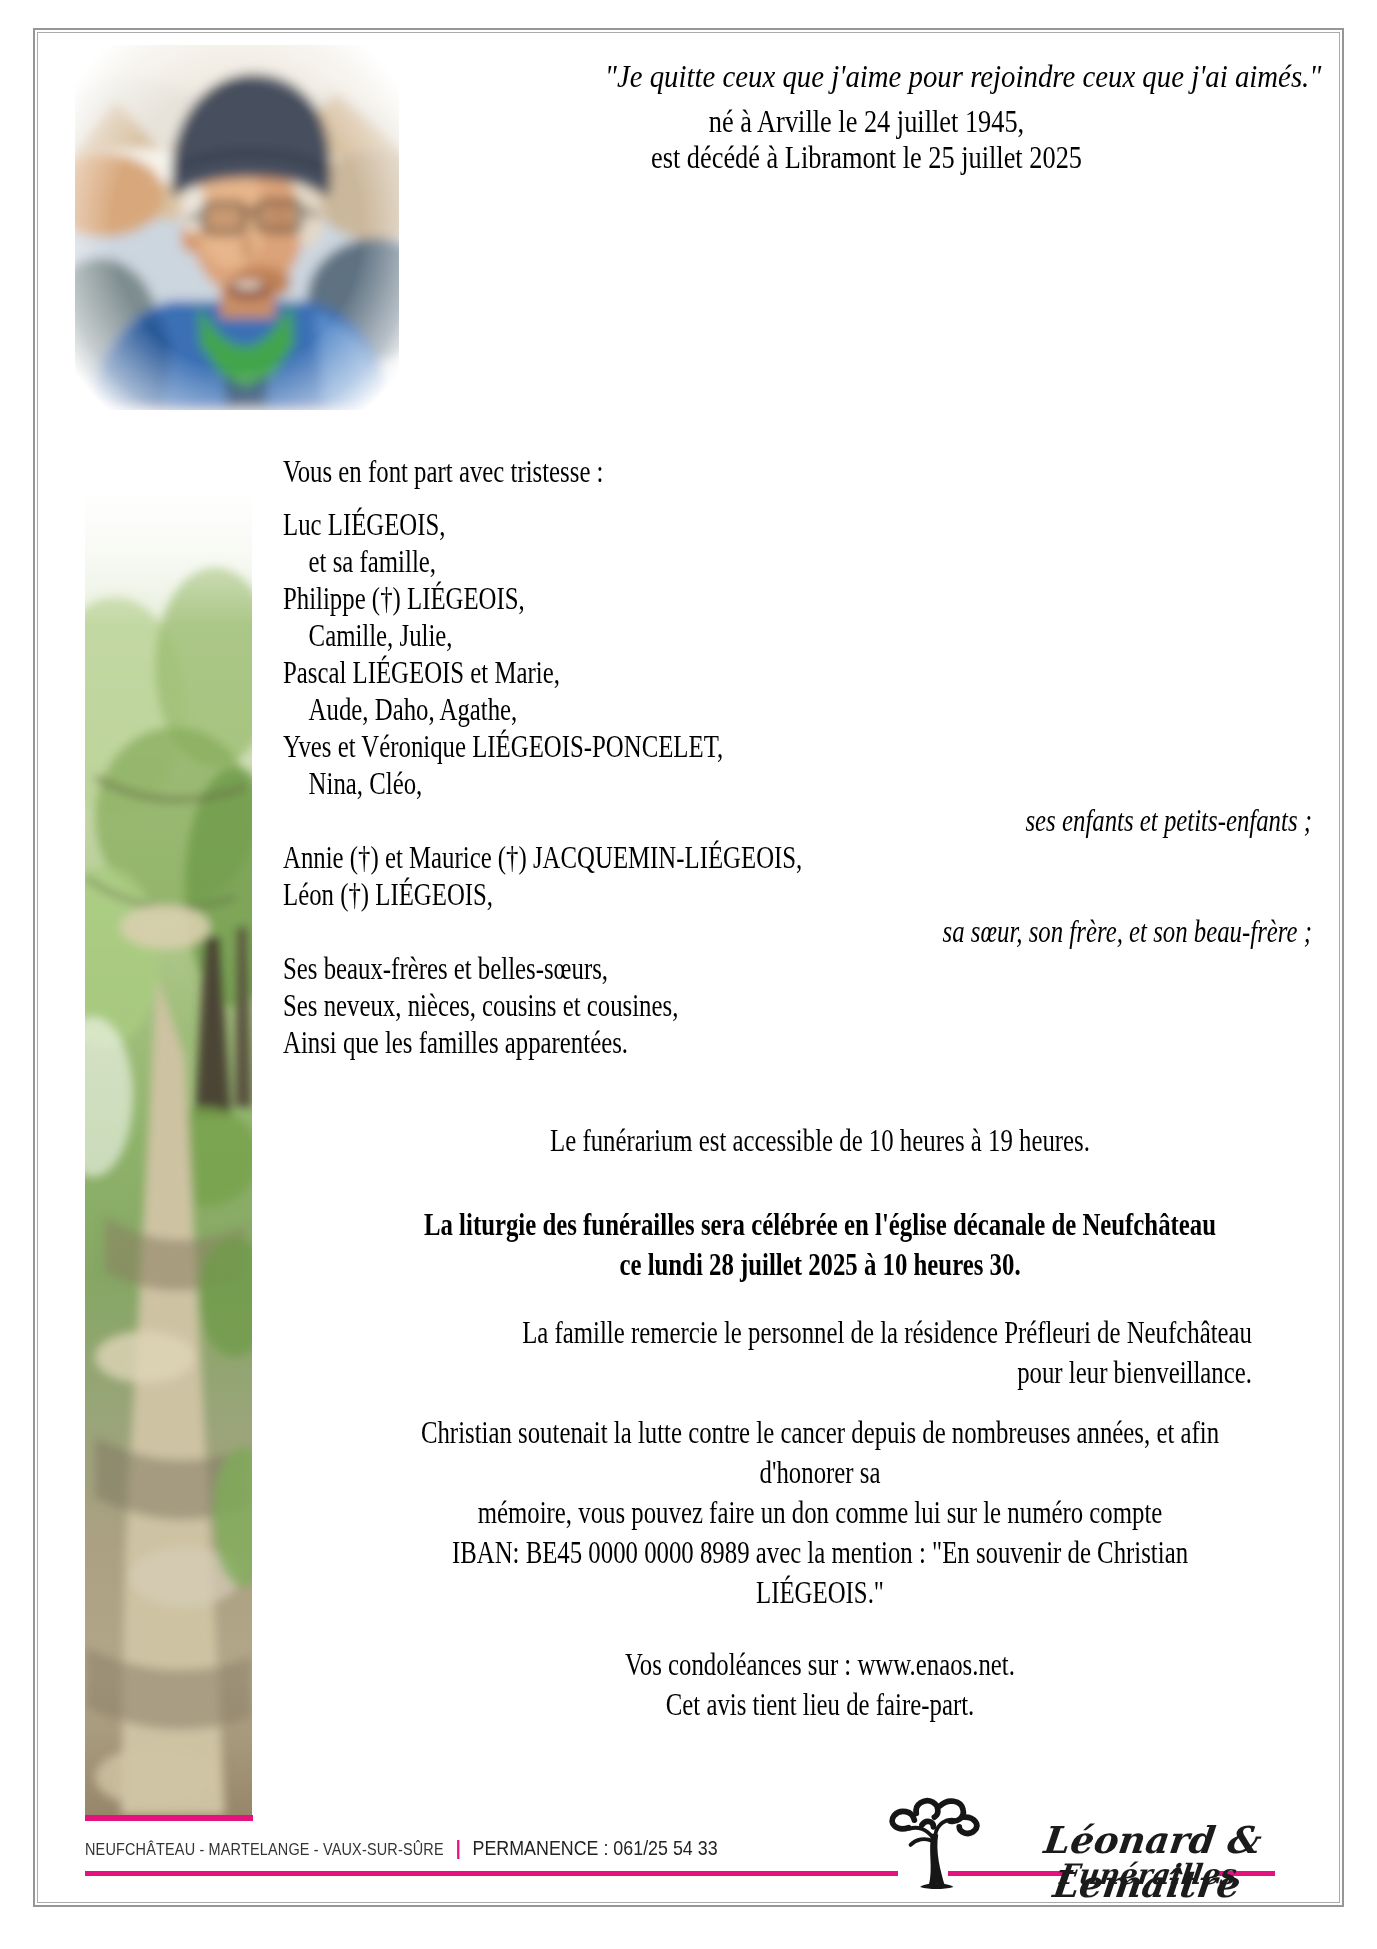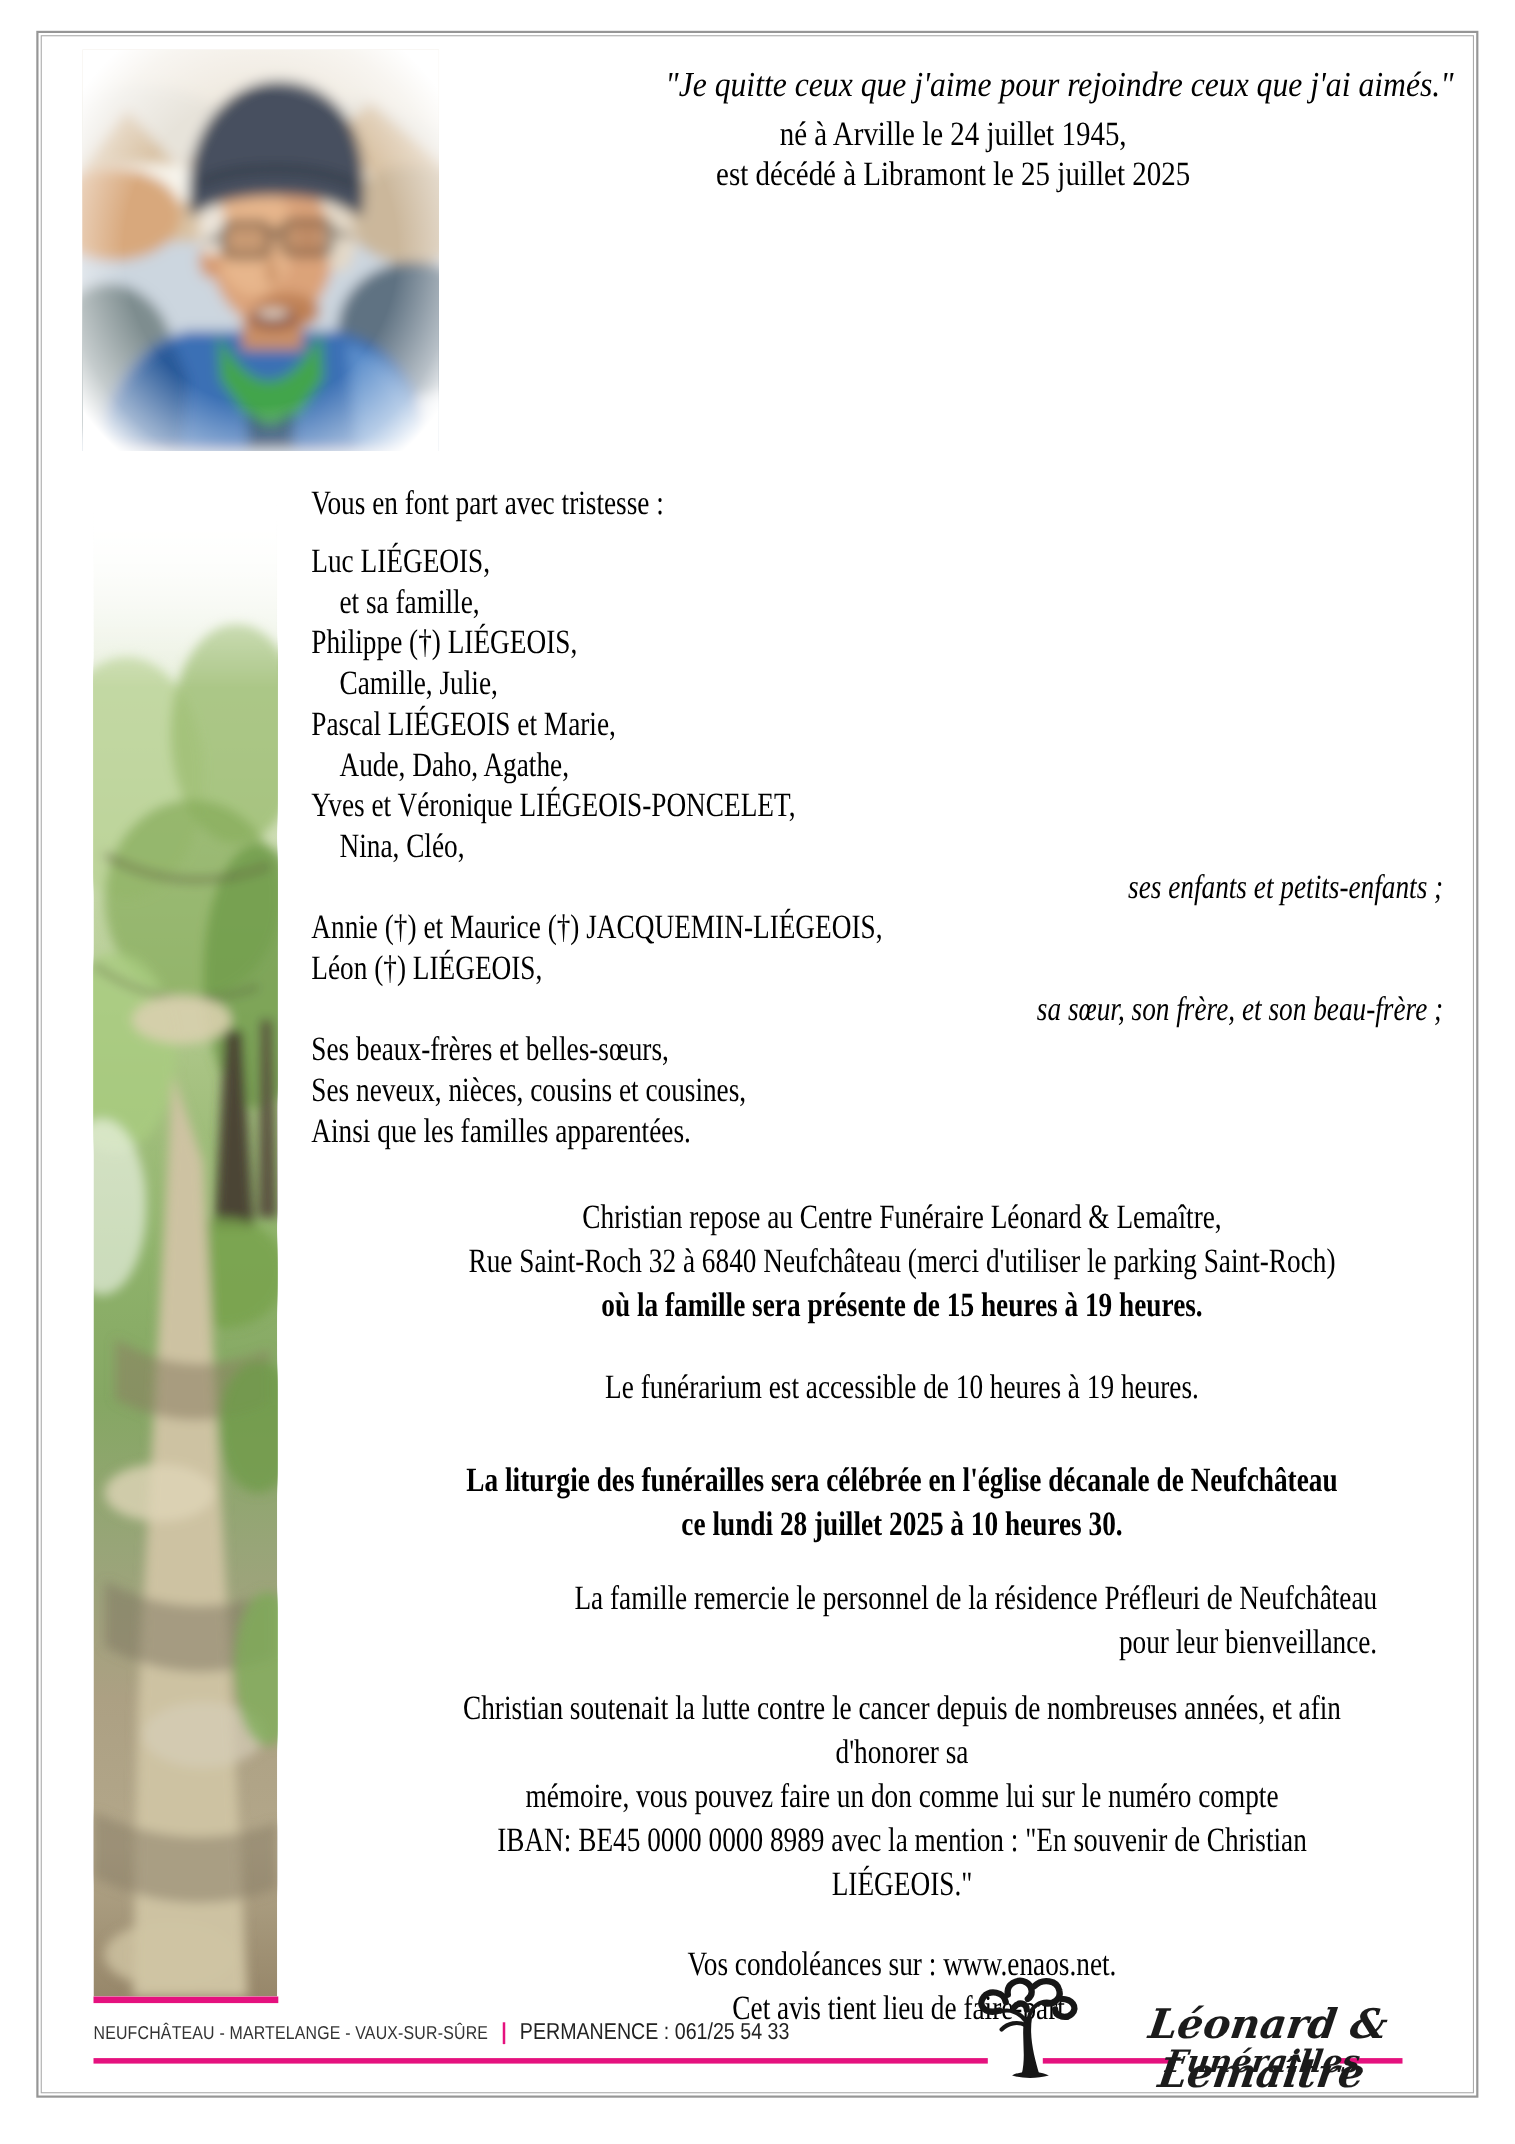--- a/index.html
+++ b/index.html
@@ -17,21 +17,21 @@
   .o-left{transform-origin:0 50%;} .o-right{transform-origin:100% 50%;} .o-center{transform-origin:50% 50%;}
   
   .top-block{position:absolute;left:390px;top:58px;width:953px;text-align:center;}
   .quote{font-size:32px;font-style:italic;line-height:36px;text-align:right;padding-right:24px;}
   .title{font-size:80px;font-weight:700;line-height:92px;letter-spacing:-1px;}
   .title-stack{margin-top:30px;}
   .subtitle{font-size:38px;font-weight:700;line-height:50px;}
   .birthline{font-size:31px;line-height:36px;}
   .birth-stack{margin-top:10px;}
   
-  .family-block{position:absolute;left:283px;top:437px;width:1029px;}
+  .family-block{position:absolute;left:283px;top:452px;width:1029px;}
   .intro{font-size:31px;line-height:40px;margin-bottom:14px;}
   .fl{font-size:31px;line-height:37px;}
   .fl.ind{padding-left:32px;}
   .fl.ri{text-align:right;font-style:italic;}
   
   .notices{position:absolute;left:280px;top:1086px;width:1080px;text-align:center;}
   .nl{font-size:31px;line-height:40px;}
   .nl.b{font-weight:700;}
   .par1{margin-top:35px;} .par2{margin-top:44px;font-family:Liberation Serif, serif;} .par3{margin-top:8px;}
   .par4{margin-top:28px;text-align:right;} .par5{margin-top:20px;} .par6{margin-top:32px;}
@@ -186,25 +186,20 @@
     <div class="fl ri cx80 o-right">ses enfants et petits-enfants ;</div>
     <div class="fl cx80 o-left">Annie (†) et Maurice (†) JACQUEMIN-LIÉGEOIS,</div>
     <div class="fl cx80 o-left">Léon (†) LIÉGEOIS,</div>
     <div class="fl ri cx80 o-right">sa sœur, son frère, et son beau-frère ;</div>
     <div class="fl cx80 o-left">Ses beaux-frères et belles-sœurs,</div>
     <div class="fl cx80 o-left">Ses neveux, nièces, cousins et cousines,</div>
     <div class="fl cx80 o-left">Ainsi que les familles apparentées.</div>
   </div>
 
   <div class="notices">
-    <div class="par0">
-      <div class="nl cx80 o-center">Christian repose au Centre Funéraire Léonard &amp; Lemaître,</div>
-      <div class="nl cx80 o-center">Rue Saint-Roch 32 à 6840 Neufchâteau (merci d'utiliser le parking Saint-Roch)</div>
-      <div class="nl b cx80 o-center">où la famille sera présente de 15 heures à 19 heures.</div>
-    </div>
     <div class="par1">
       <div class="nl cx80 o-center">Le funérarium est accessible de 10 heures à 19 heures.</div>
     </div>
     <div class="par2">
       <div class="nl b cx80 o-center">La liturgie des funérailles sera célébrée en l'église décanale de Neufchâteau</div>
       <div class="nl b cx80 o-center">ce lundi 28 juillet 2025 à 10 heures 30.</div>
     </div>
     <div class="par4">
       <div class="nl cx80 o-center">La famille remercie le personnel de la résidence Préfleuri de Neufchâteau</div>
       <div class="nl cx80 o-center">pour leur bienveillance.</div>

